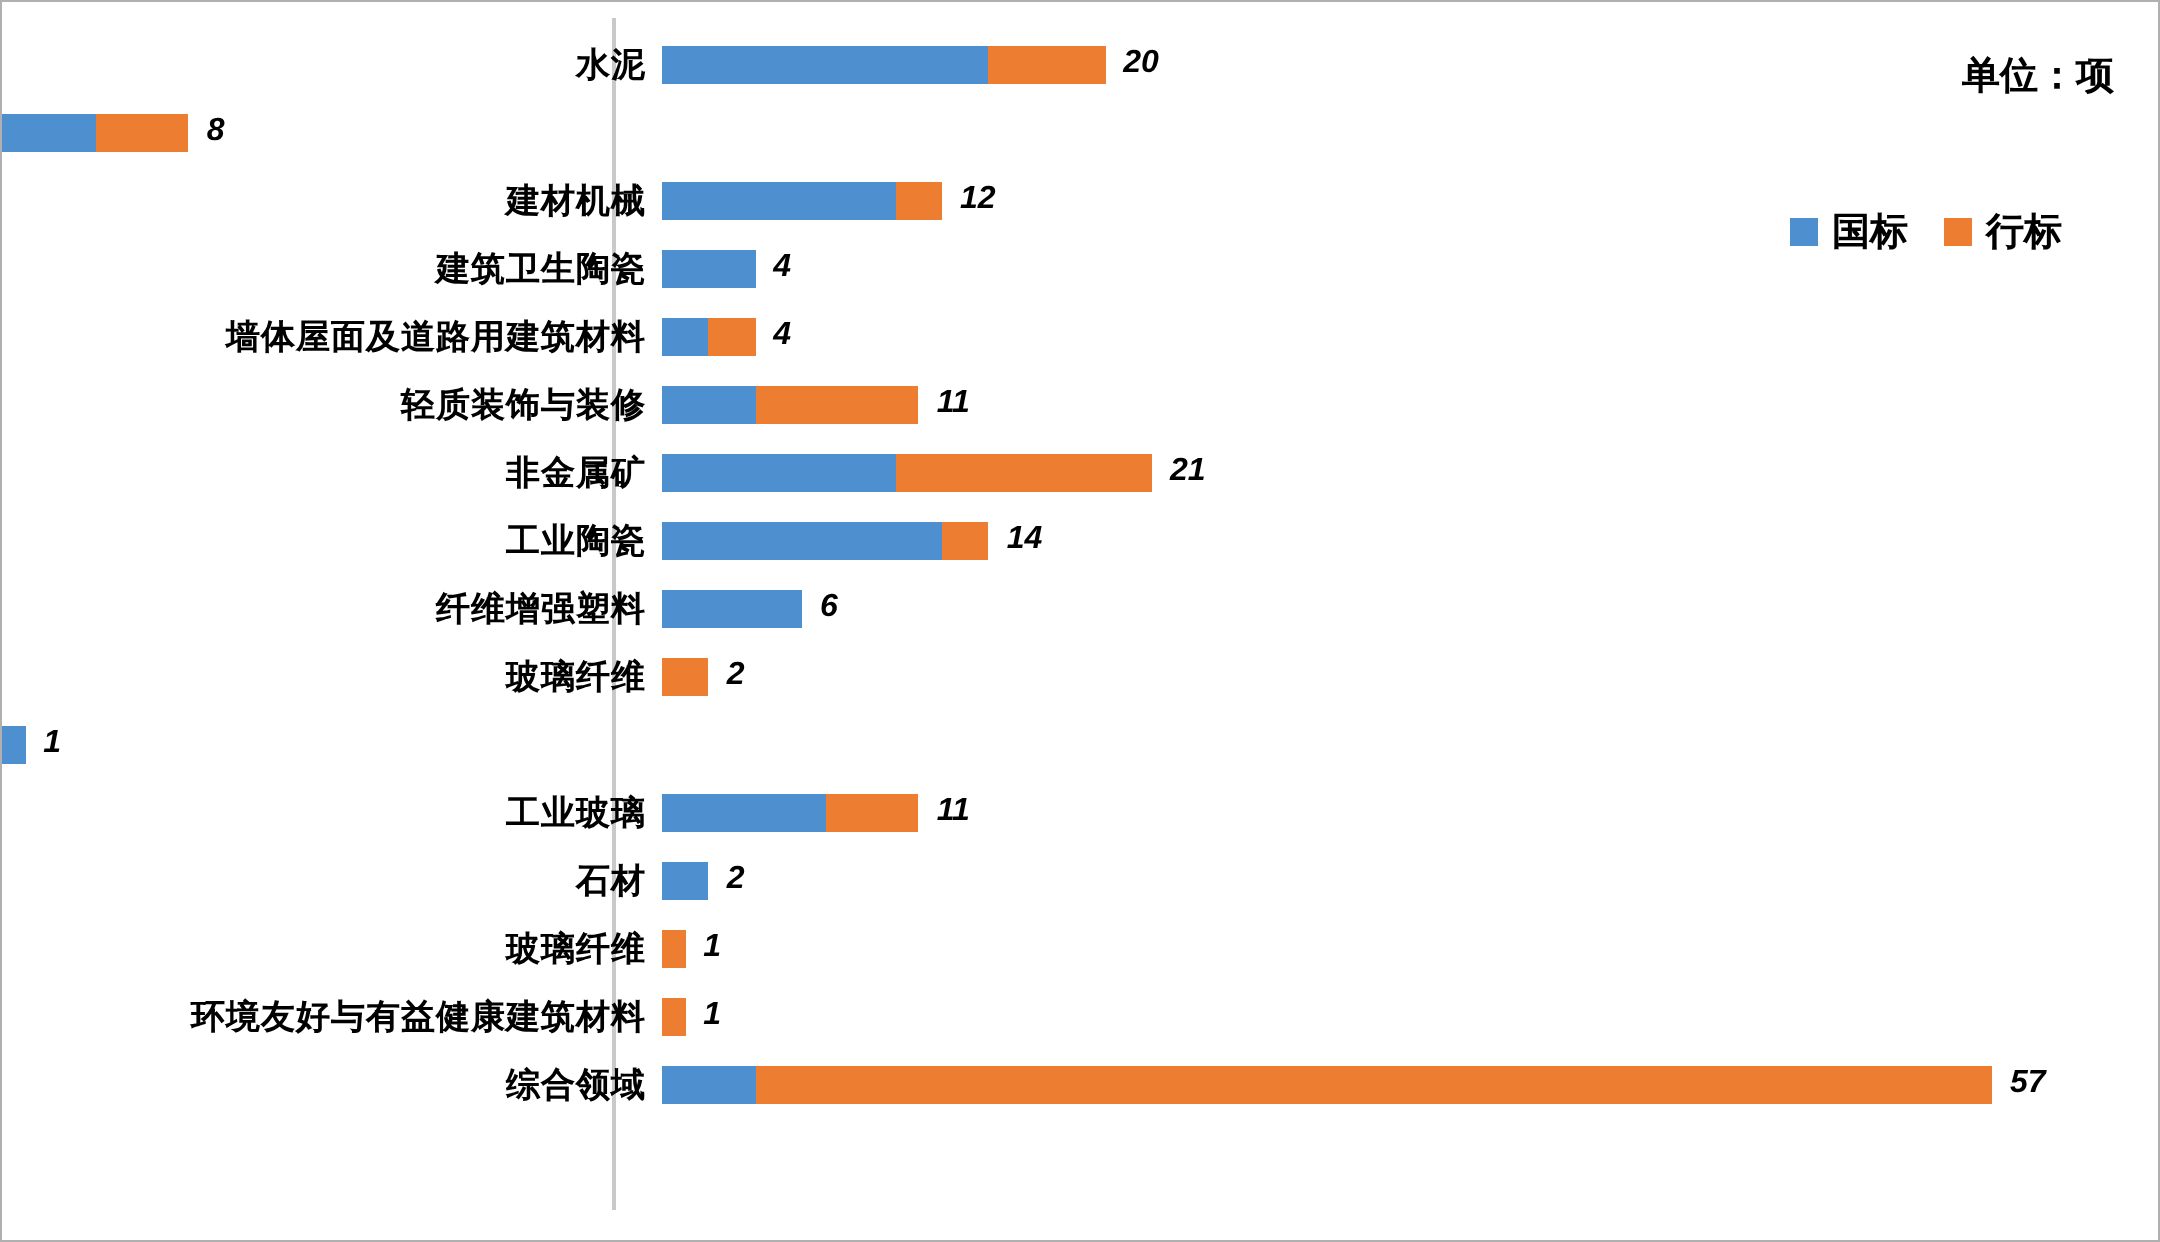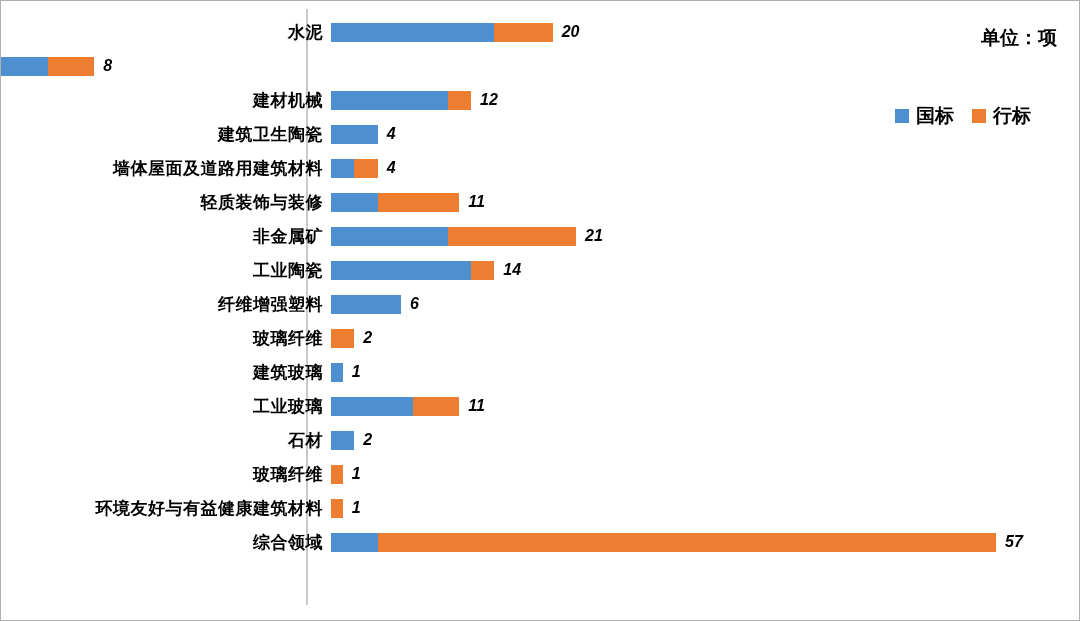--- a/index.html
+++ b/index.html
@@ -194,21 +194,20 @@
         </div>
       </div>
       <div class="row">
         <div class="cat-label">玻璃纤维</div>
         <div class="bar-wrap">
           <div class="seg seg-b" style="width: 23.3333px; background: rgb(237, 125, 49);"></div>
           <span class="total-label">2</span>
         </div>
       </div>
       <div class="row">
-        <div class="cat-label">建筑玻璃</div>
         <div class="bar-wrap">
           <div class="seg seg-a" style="width: 11.6667px; background: rgb(78, 143, 208);"></div>
           <span class="total-label">1</span>
         </div>
       </div>
       <div class="row">
         <div class="cat-label">工业玻璃</div>
         <div class="bar-wrap">
           <div class="seg seg-a" style="width: 81.6667px; background: rgb(78, 143, 208);"></div>
           <div class="seg seg-b" style="width: 46.6667px; background: rgb(237, 125, 49);"></div>

